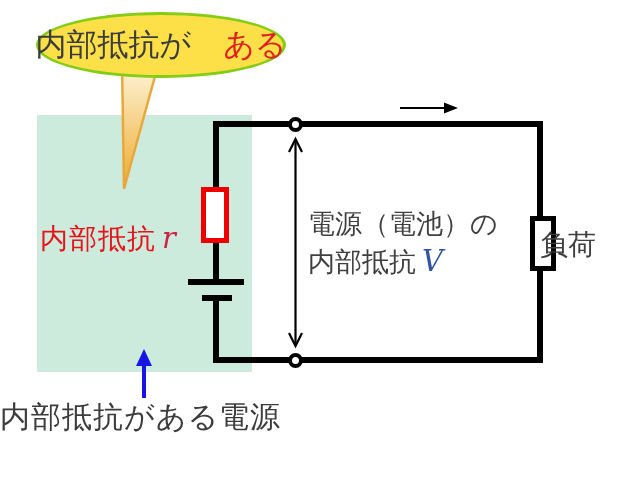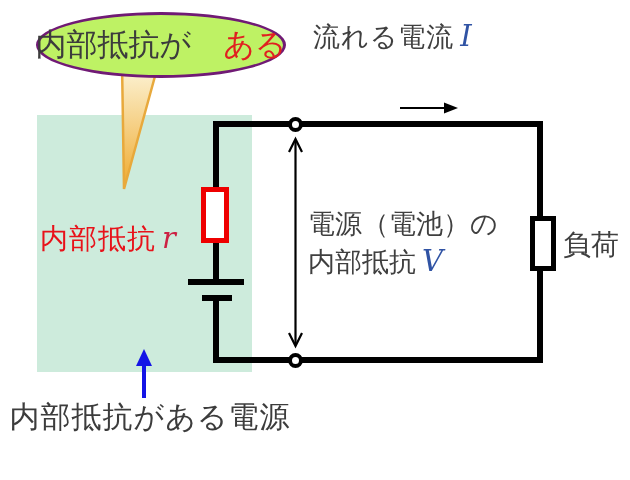--- a/index.html
+++ b/index.html
@@ -24,35 +24,35 @@
   .resistor{box-sizing:border-box;background:#fff;z-index:3;}
   .resistor-internal{left:201px;top:187px;width:28px;height:56px;border:5px solid #EE0000;}
   .resistor-load{left:530px;top:216px;width:26px;height:55px;border:5px solid #000;}
   
   .node{box-sizing:border-box;width:15px;height:15px;border:4px solid #000;border-radius:50%;background:#fff;z-index:4;}
   .node-top{left:288px;top:117px;}
   .node-bottom{left:288px;top:353px;}
   
   .bubble{
     left:36px;top:12px;width:250px;height:66px;box-sizing:border-box;
-    border:3px solid #701a75;border-radius:50%;background:#bef264;z-index:3;
+    border:3px solid #84cc16;border-radius:50%;background:#fde047;z-index:3;
     display:flex;align-items:center;justify-content:center;
     font-size:31px;color:#3C3C3C;white-space:nowrap;
   }
   .bubble .red{color:#E02020;margin-left:32px;}
   .bubble-tail{left:105px;top:54px;z-index:2;}
   
   .arrow-layer{left:0;top:0;z-index:5;pointer-events:none;}
   
   .lbl{color:#3F3F3F;z-index:6;white-space:nowrap;}
   .lbl-current{left:313px;top:18px;font-size:27px;line-height:37px;letter-spacing:1px;}
   .lbl-voltage{left:308px;top:206px;font-size:27px;line-height:37px;}
   .lbl-ir{left:40px;top:220px;font-size:28px;letter-spacing:1px;color:#E8121A;}
-  .lbl-load{left:563px;top:226px;font-size:28px;}
-  .lbl-note{left:0;top:400px;width:300px;text-align:center;font-size:30px;line-height:33px;letter-spacing:1px;color:#3C3C3C;}
+  .lbl-load{left:540px;top:226px;font-size:28px;}
+  .lbl-note{left:0;top:400px;width:300px;font-size:30px;line-height:33px;letter-spacing:1px;color:#3C3C3C;}
   .math{font-family:"DejaVu Serif","Liberation Serif",serif;font-style:italic;}
   .math-blue{color:#3053A4;font-size:29px;margin-left:6px;}
   .math-red{color:#CC2244;font-size:29px;margin-left:6px;}
 </style>
 </head>
 <body>
 
 <div id="stage">
 
   <div class="abs green-rect"></div>
@@ -101,21 +101,20 @@
       <polygon points="458,108 444,102.5 444,113.5" fill="#000"></polygon>
     </g>
 
     <g>
       <line x1="144" y1="398" x2="144" y2="362" stroke="#1414E6" stroke-width="4"></line>
       <polygon points="144,349 136,366 152,366" fill="#1414E6"></polygon>
     </g>
   </svg>
 
   <div class="abs lbl lbl-current">
-    <div><span>流れる電流</span><span class="math math-blue">I</span></div>
   </div>
 
   <div class="abs lbl lbl-voltage">
     <div>電源（電池）の</div>
     <div><span>内部抵抗</span><span class="math math-blue">V</span></div>
   </div>
 
   <div class="abs lbl lbl-ir">
     <span>内部抵抗</span><span class="math math-red">r</span>
   </div>

